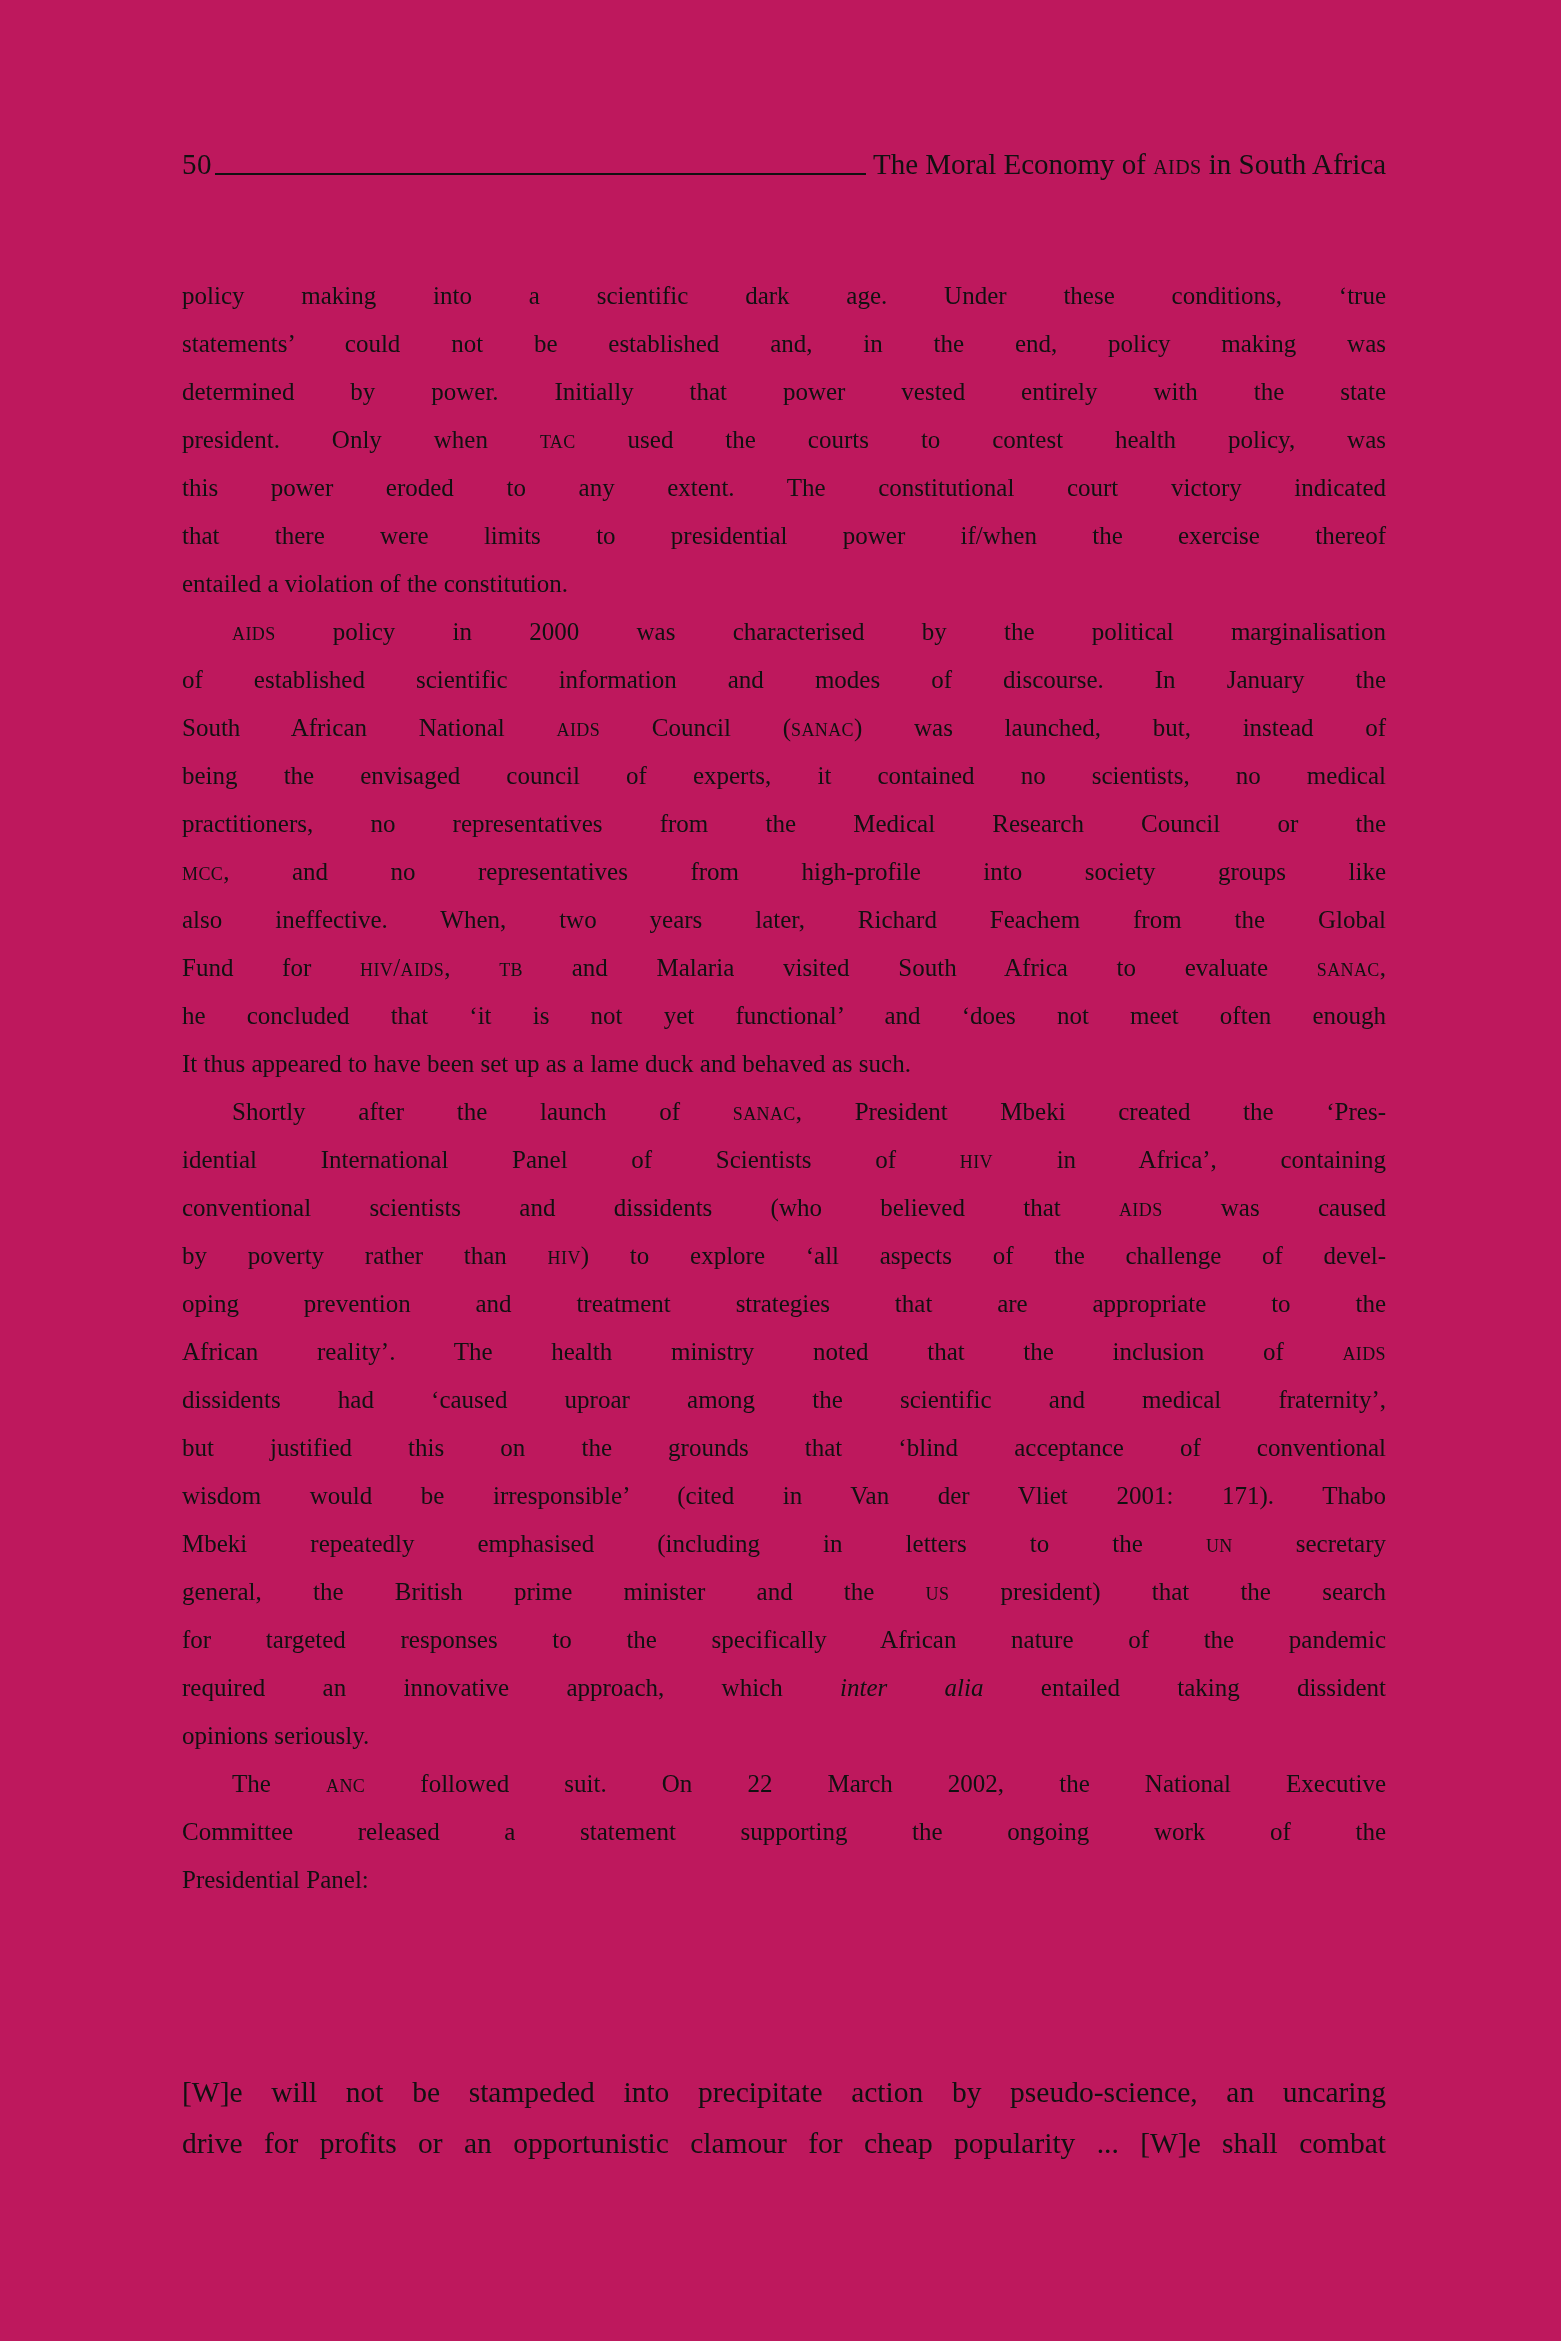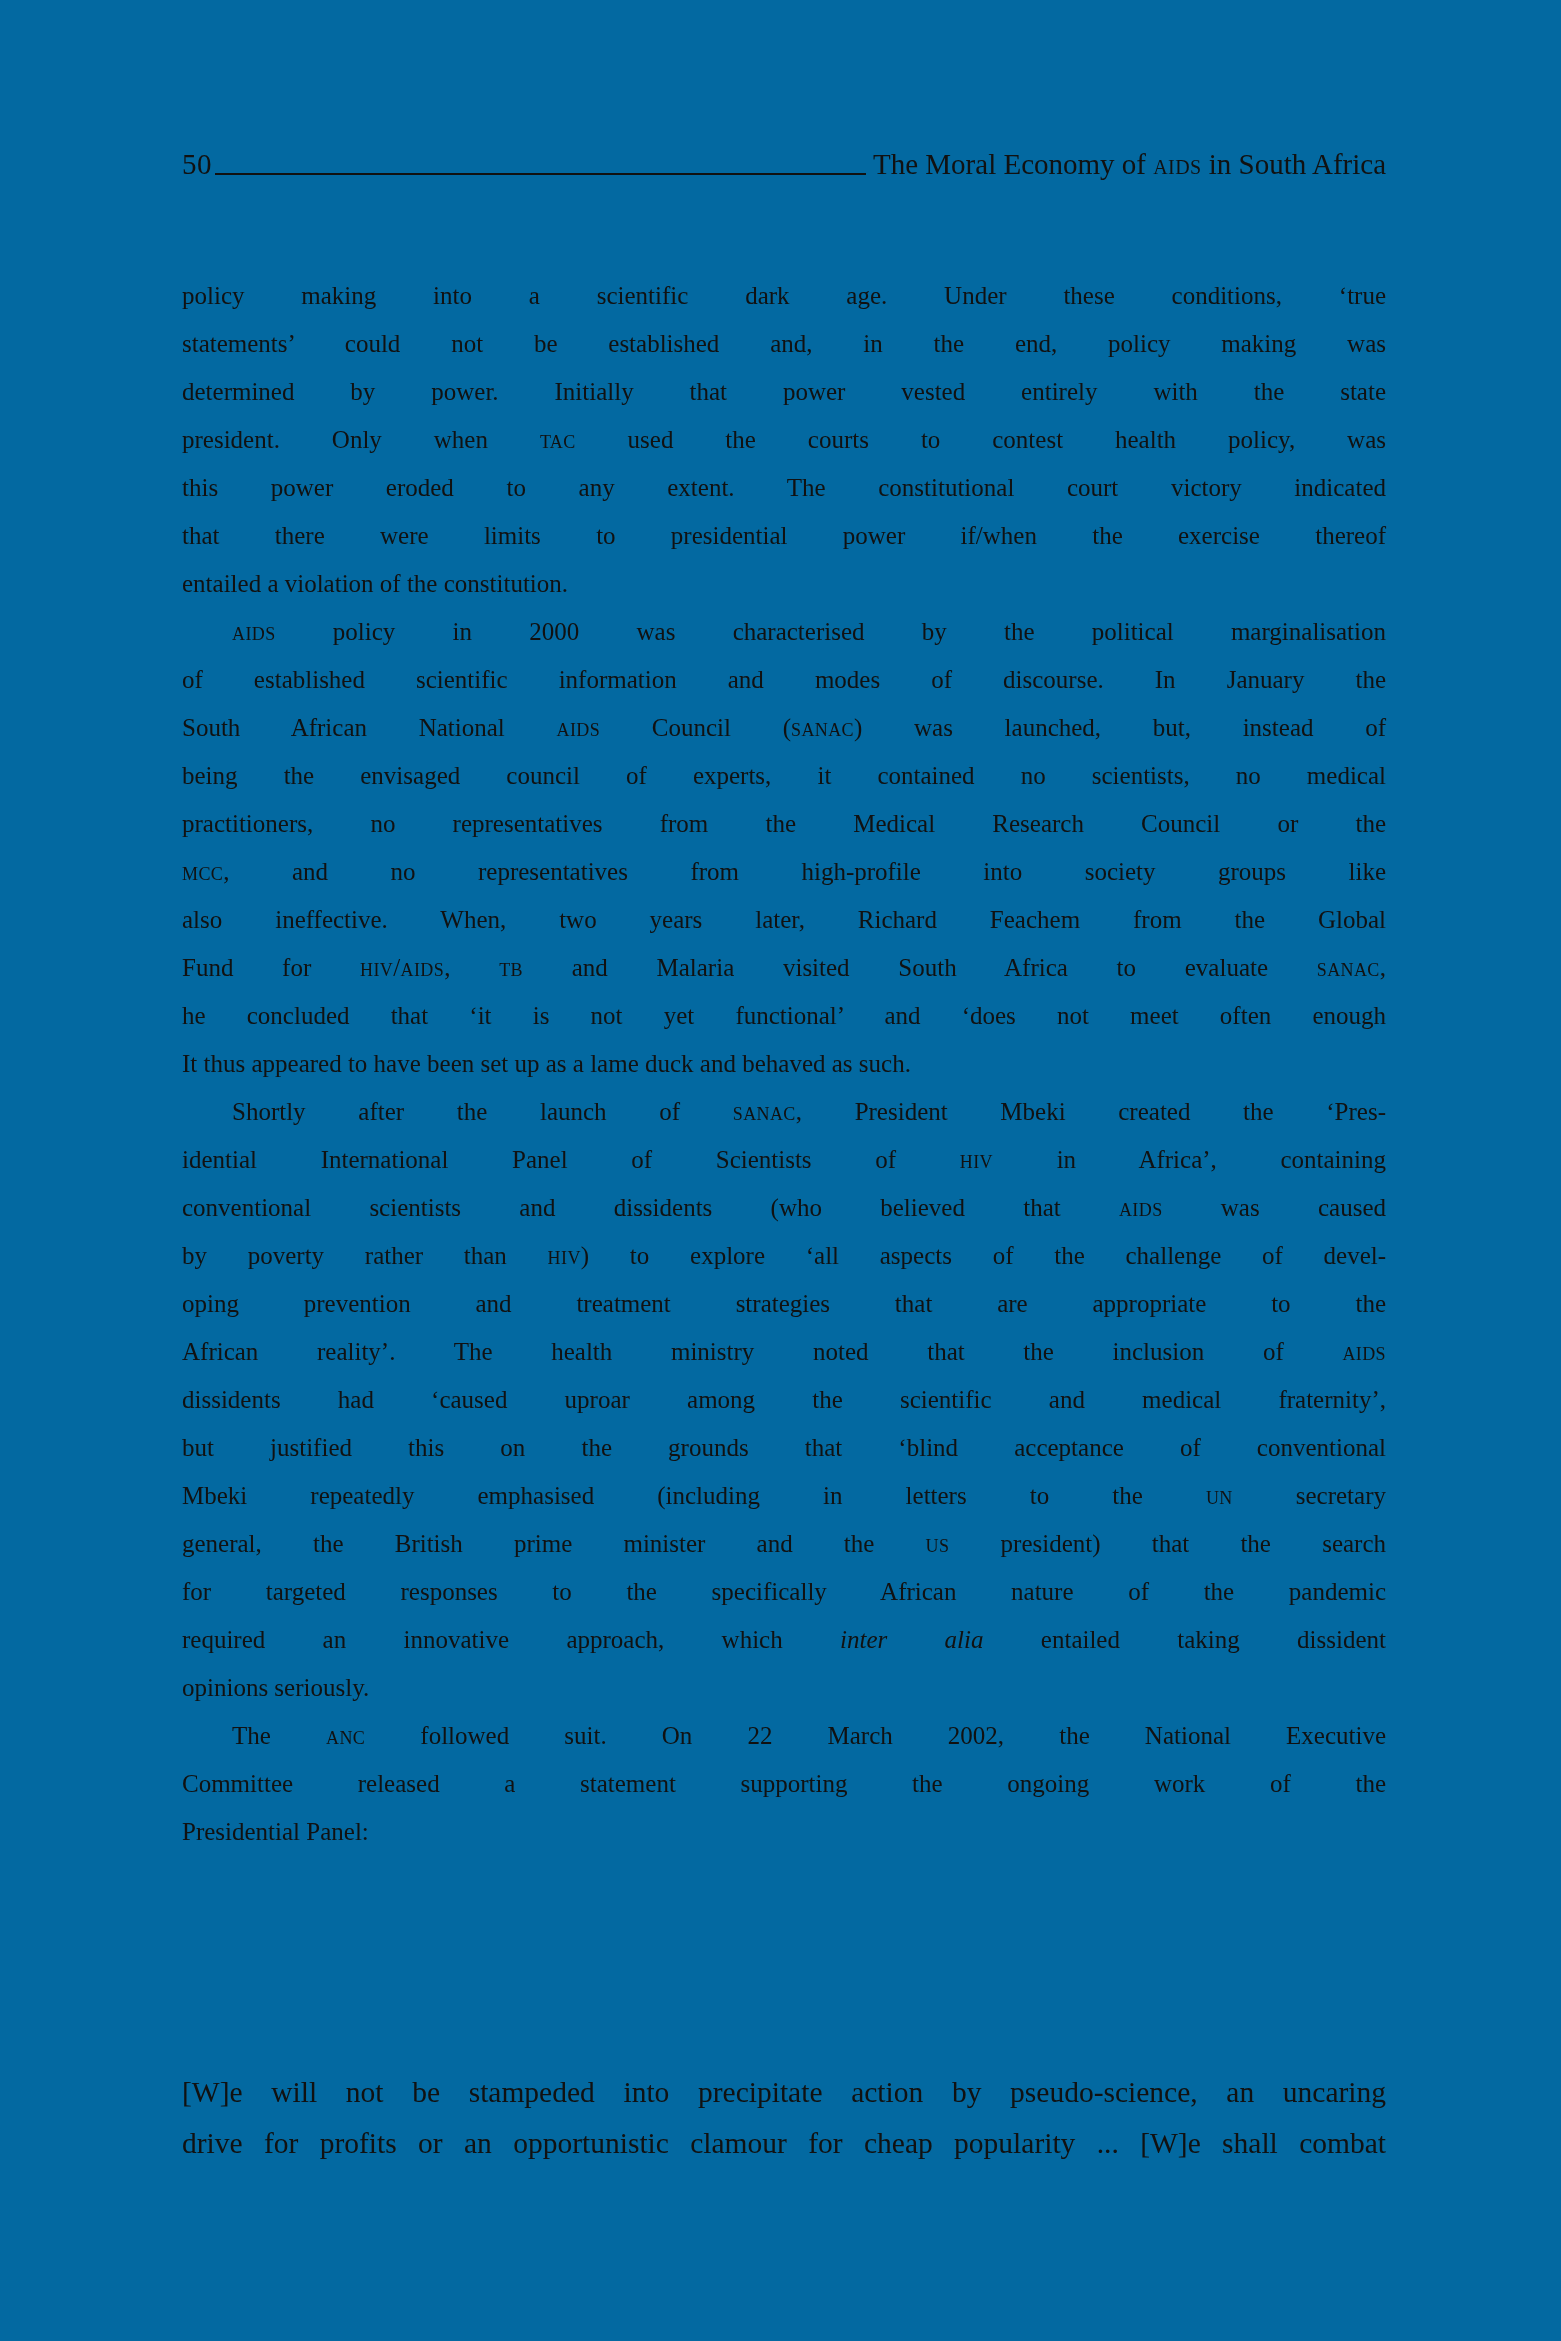--- a/index.html
+++ b/index.html
@@ -13,21 +13,21 @@
     position: relative;
     overflow: hidden;
     color: #111111;
     font-family: "Liberation Serif", "DejaVu Serif", serif;
   }
   .page {
     position: absolute;
     left: 0; top: 0;
     width: 1561px;
     height: 2342px;
-    background: #0369a1;
+    background: #be185d;
   }
   
   .running-header {
     position: absolute;
     left: 182px;
     top: 147px;
     width: 1204px;
     height: 35px;
     font-size: 29px;
     line-height: 35px;
@@ -128,20 +128,21 @@
       </div>
       <div>
         <div class="line indent"><span>Shortly after the launch of </span><span class="sc">SANAC</span><span>, President Mbeki created the ‘Pres-</span></div>
         <div class="line"><span>idential International Panel of Scientists of </span><span class="sc">HIV</span><span> in Africa’, containing</span></div>
         <div class="line"><span>conventional scientists and dissidents (who believed that </span><span class="sc">AIDS</span><span> was caused</span></div>
         <div class="line"><span>by poverty rather than </span><span class="sc">HIV</span><span>) to explore ‘all aspects of the challenge of devel-</span></div>
         <div class="line"><span>oping prevention and treatment strategies that are appropriate to the</span></div>
         <div class="line"><span>African reality’. The health ministry noted that the inclusion of </span><span class="sc">AIDS</span></div>
         <div class="line"><span>dissidents had ‘caused uproar among the scientific and medical fraternity’,</span></div>
         <div class="line"><span>but justified this on the grounds that ‘blind acceptance of conventional</span></div>
+        <div class="line"><span>wisdom would be irresponsible’ (cited in Van der Vliet 2001: 171). Thabo</span></div>
         <div class="line"><span>Mbeki repeatedly emphasised (including in letters to the </span><span class="sc">UN</span><span> secretary</span></div>
         <div class="line"><span>general, the British prime minister and the </span><span class="sc">US</span><span> president) that the search</span></div>
         <div class="line"><span>for targeted responses to the specifically African nature of the pandemic</span></div>
         <div class="line"><span>required an innovative approach, which </span><em>inter alia</em><span> entailed taking dissident</span></div>
         <div class="line last"><span>opinions seriously.</span></div>
       </div>
       <div>
         <div class="line indent"><span>The </span><span class="sc">ANC</span><span> followed suit. On 22 March 2002, the National Executive</span></div>
         <div class="line"><span>Committee released a statement supporting the ongoing work of the</span></div>
         <div class="line last"><span>Presidential Panel:</span></div>

